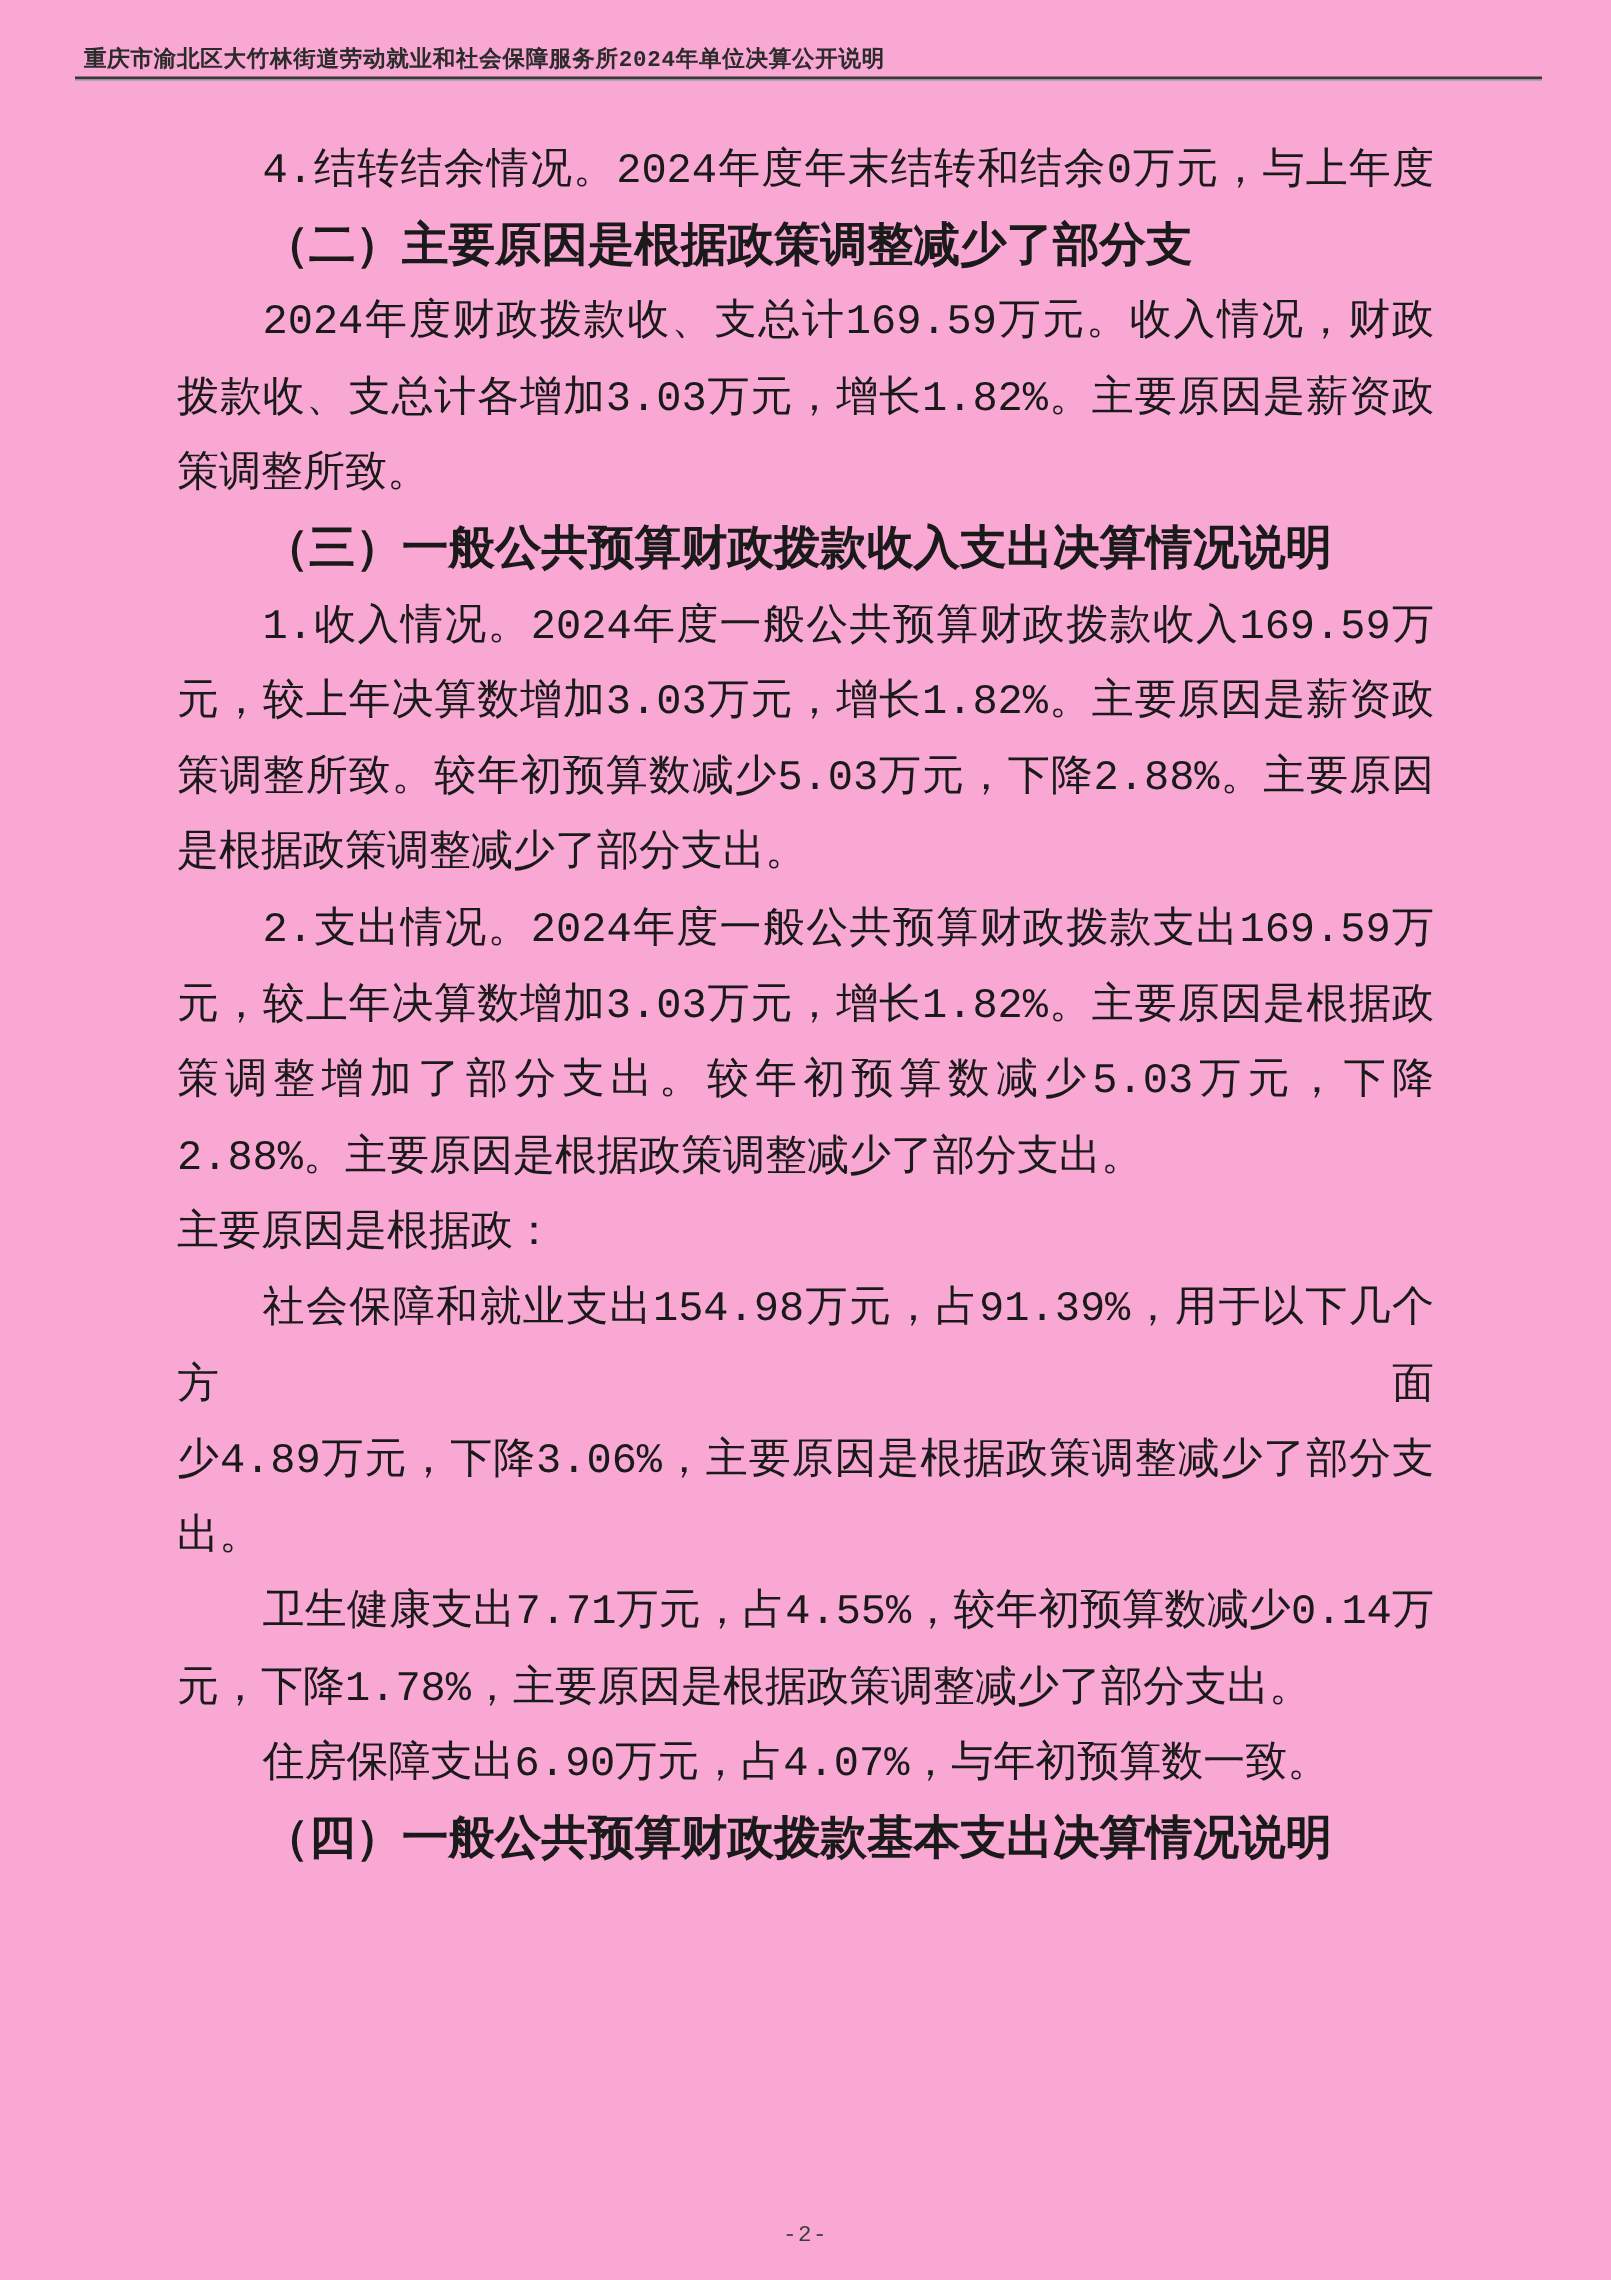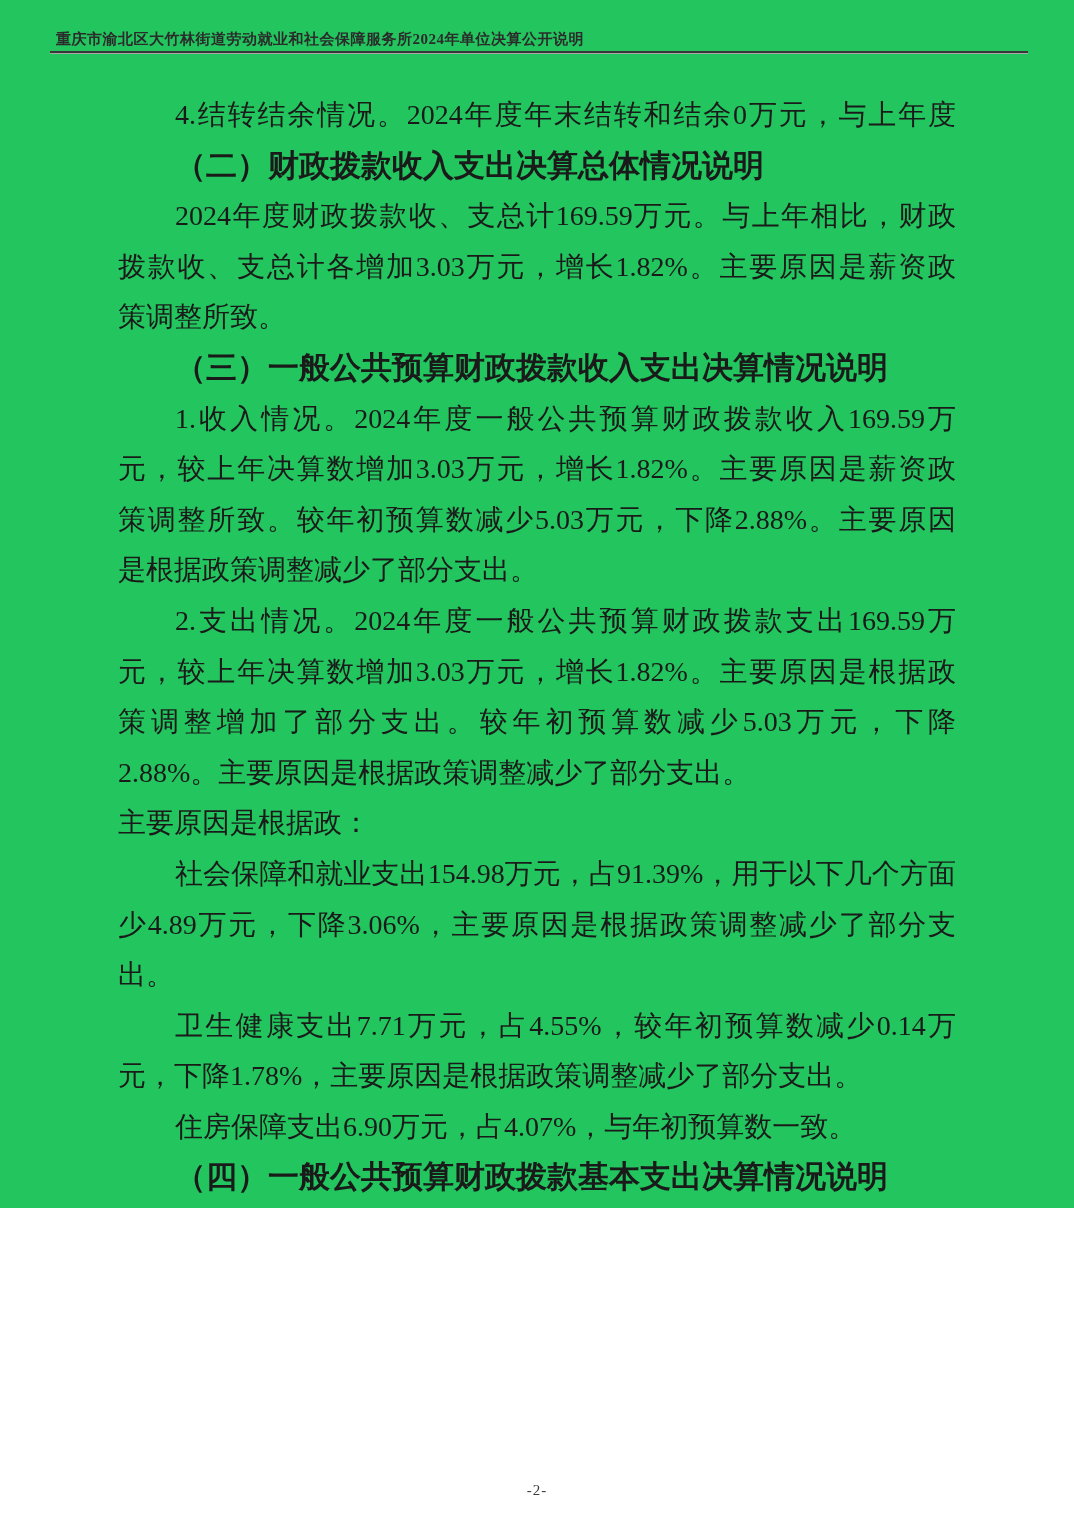--- a/index.html
+++ b/index.html
@@ -7,22 +7,23 @@
     padding: 0;
     width: 1074px;
     height: 1520px;
     background: #ffffff;
     overflow: hidden;
     font-family: "Liberation Serif", "DejaVu Serif", serif;
   }
   .page {
     position: relative;
     width: 1074px;
-    height: 1208px;
-    background: #22c55e;
+    height: 1520px;
+    background: #f9a8d4;
+    font-family: Liberation Mono, monospace;
   }
   .hdr-text {
     position: absolute;
     left: 56px;
     top: 30px;
     font-size: 15px;
     font-weight: bold;
     color: #2b2b2b;
     letter-spacing: 0.5px;
     white-space: nowrap;
@@ -79,22 +80,22 @@
 </head>
 <body>
 
 <div class="page">
 
   <div class="hdr-text">重庆市渝北区大竹林街道劳动就业和社会保障服务所2024年单位决算公开说明</div>
   <div class="hdr-rule"></div>
 
   <div class="doc-body">
     <div class="line j ind">4.结转结余情况。2024年度年末结转和结余0万元，与上年度</div>
-    <div class="line h ind">（二）财政拨款收入支出决算总体情况说明</div>
-    <div class="line j ind">2024年度财政拨款收、支总计169.59万元。与上年相比，财政</div>
+    <div class="line h ind">（二）主要原因是根据政策调整减少了部分支</div>
+    <div class="line j ind">2024年度财政拨款收、支总计169.59万元。收入情况，财政</div>
     <div class="line j">拨款收、支总计各增加3.03万元，增长1.82%。主要原因是薪资政</div>
     <div class="line">策调整所致。</div>
     <div class="line h ind">（三）一般公共预算财政拨款收入支出决算情况说明</div>
     <div class="line j ind">1.收入情况。2024年度一般公共预算财政拨款收入169.59万</div>
     <div class="line j">元，较上年决算数增加3.03万元，增长1.82%。主要原因是薪资政</div>
     <div class="line j">策调整所致。较年初预算数减少5.03万元，下降2.88%。主要原因</div>
     <div class="line">是根据政策调整减少了部分支出。</div>
     <div class="line j ind">2.支出情况。2024年度一般公共预算财政拨款支出169.59万</div>
     <div class="line j">元，较上年决算数增加3.03万元，增长1.82%。主要原因是根据政</div>
     <div class="line j">策调整增加了部分支出。较年初预算数减少5.03万元，下降</div>

